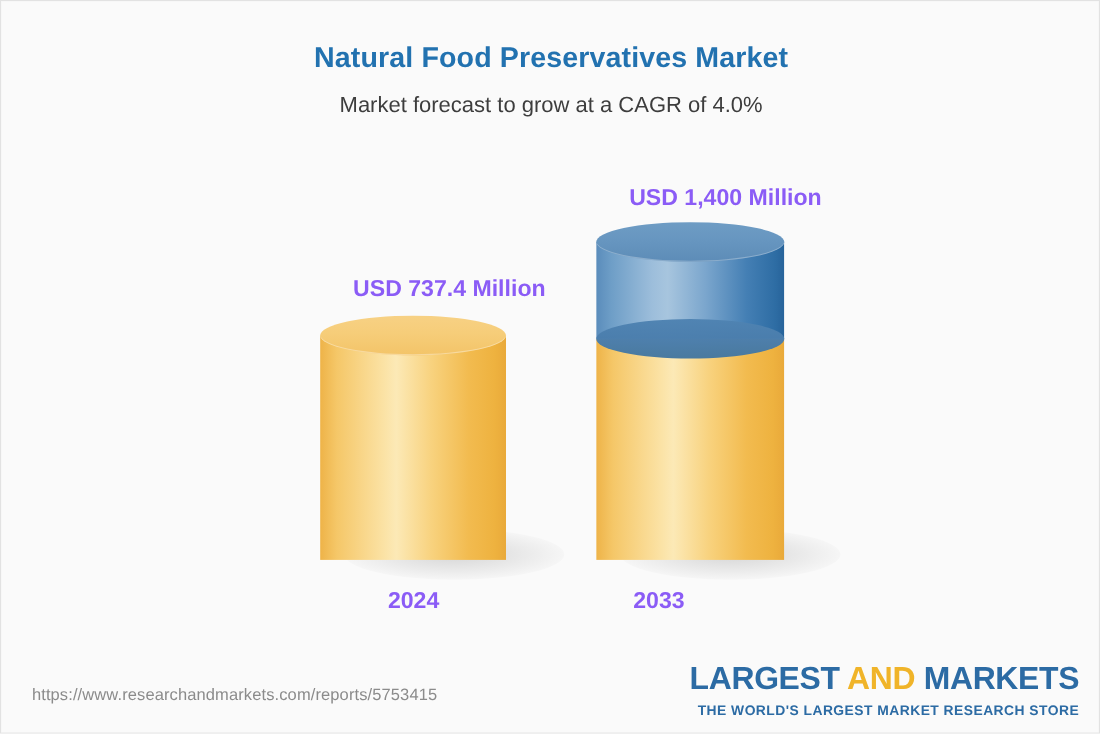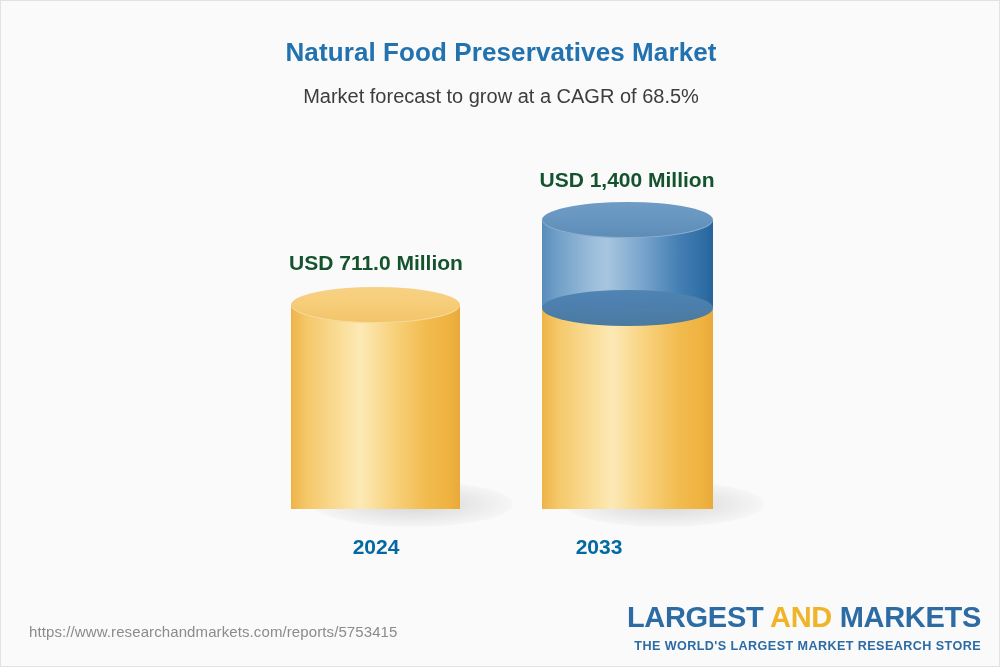--- a/index.html
+++ b/index.html
@@ -124,29 +124,29 @@
       #6e9cc4 0%,
       #6796c0 45%,
       #5d8cb7 100%);
   }
 
   
   .value-label {
     position: absolute;
     font-size: 21px;
     font-weight: bold;
-    color: #14532d;
-    text-align: center;
+    color: #8b5cf6;
+    text-align: right;
     white-space: nowrap;
   }
   .cat-label {
     position: absolute;
     font-size: 21px;
     font-weight: bold;
-    color: #0369a1;
+    color: #8b5cf6;
     text-align: center;
     white-space: nowrap;
   }
 
   
   #footer-url {
     position: absolute;
     left: 28px;
     top: 622px;
     font-size: 15px;
@@ -181,38 +181,38 @@
     white-space: nowrap;
   }
 </style>
 </head>
 <body>
 
 <div id="canvas">
 
   <div id="header">
     <div id="chart-title">Natural Food Preservatives Market</div>
-    <div id="chart-subtitle">Market forecast to grow at a CAGR of 68.5%</div>
+    <div id="chart-subtitle">Market forecast to grow at a CAGR of 4.0%</div>
   </div>
 
   <div id="plot">
 
     <div class="cyl-shadow" style="left:312px; top:480px; width:200px; height:46px;"></div>
 
     <div class="cyl" style="left:290px; top:286px; width:169px; height:222px;">
 
       <div class="seg" style="top:18px; width:169px; height:204px; overflow:hidden;">
         <div class="seg-body fill-yellow"></div>
       </div>
 
       <div class="seg-cap cap-yellow" style="top:0px; width:169px; height:36px;
                   box-shadow: inset 0 -1px 0 rgba(255,255,255,0.35);"></div>
     </div>
 
-    <div class="value-label" style="left:255px; top:250px; width:240px;">USD 711.0 Million</div>
+    <div class="value-label" style="left:255px; top:250px; width:240px;">USD 737.4 Million</div>
 
     <div class="cat-label" style="left:285px; top:534px; width:180px;">2024</div>
 
     <div class="cyl-shadow" style="left:563px; top:480px; width:200px; height:46px;"></div>
 
     <div class="cyl" style="left:541px; top:201px; width:171px; height:307px;">
 
       <div class="seg" style="top:106px; width:171px; height:201px; overflow:hidden;">
         <div class="seg-body fill-yellow"></div>
       </div>

